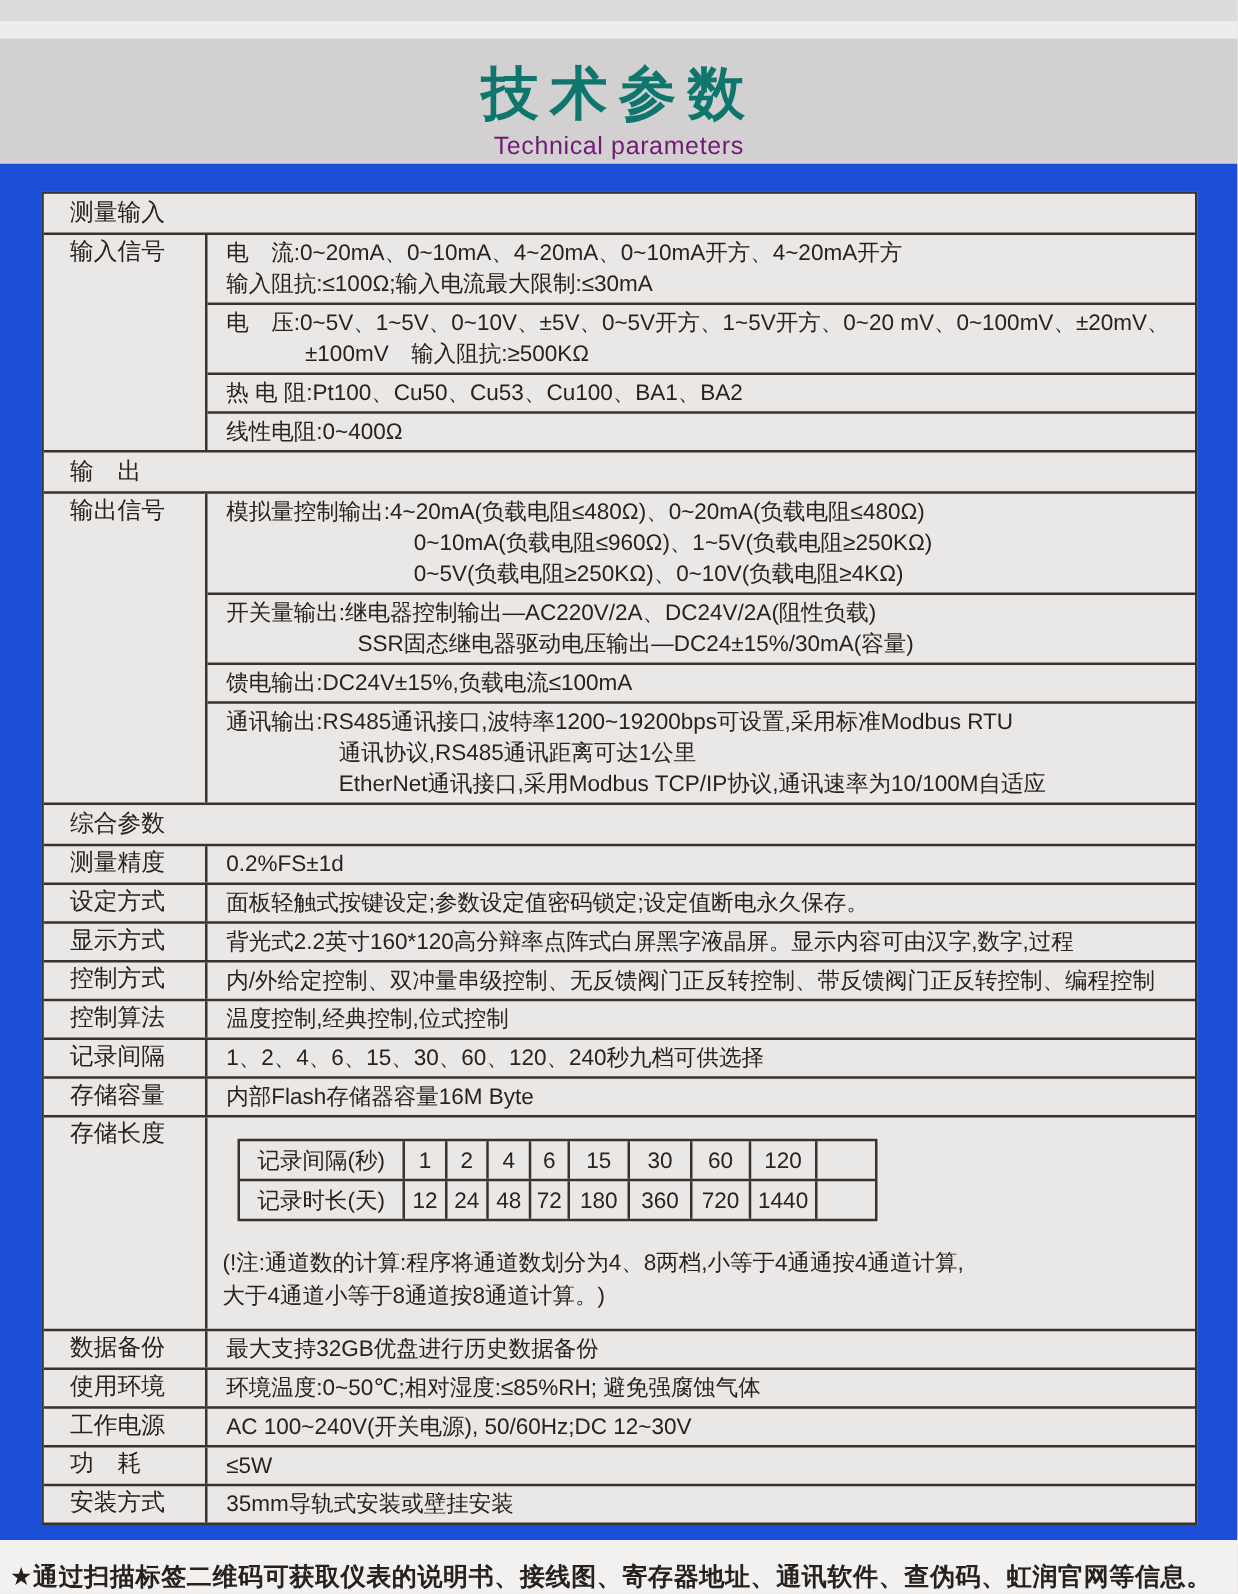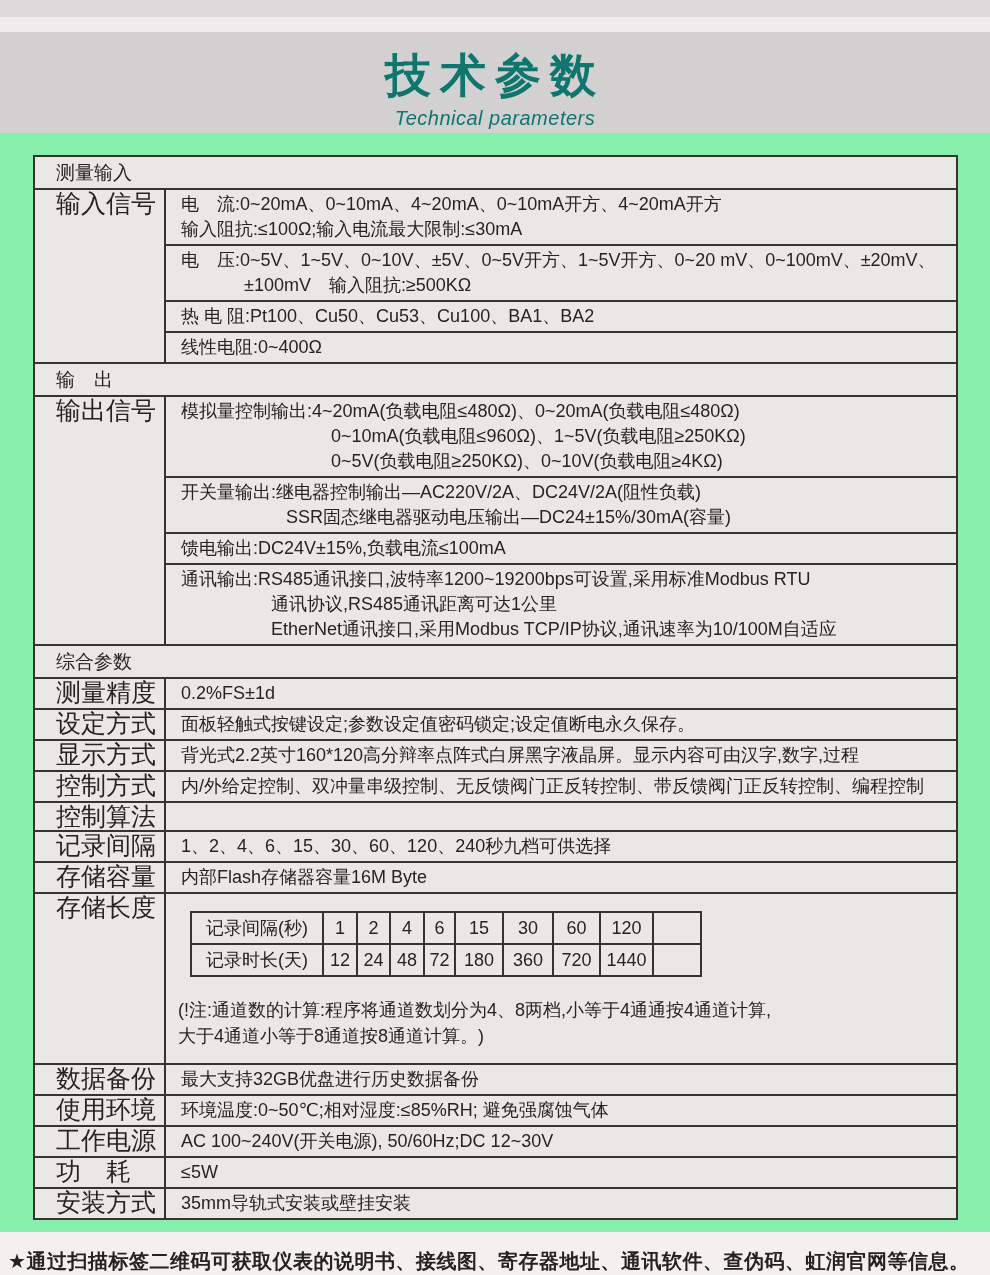--- a/index.html
+++ b/index.html
@@ -13,43 +13,43 @@
   }
   .strip1 { height: 19px; background: #dcdada; }
   .strip2 { height: 17px; background: #eeecec; }
   .title-band { height: 114px; background: #d2d0d0; text-align: center; }
   .page-title {
     margin: 0; padding-top: 13px;
     font-size: 46px; font-weight: bold; letter-spacing: 9px;
     color: #0f766e;
   }
   .page-subtitle {
-    margin: 0; font-size: 20px; color: #0f766e; letter-spacing: 0.5px; font-style: italic;
-  }
-  .content { background: #86efac; padding: 22px 32px 12px 33px; }
+    margin: 0; font-size: 20px; color: #701a75; letter-spacing: 0.5px;
+  }
+  .content { background: #1d4ed8; padding: 22px 32px 12px 33px; }
 
   .spec-table {
     width: 925px;
     border: 2px solid #3a322d;
     font-size: 18px; line-height: 25px;
     background: #eae8e7;
   }
   .t-row { display: flex; border-top: 2px solid #3a322d; }
   .t-row:first-child { border-top: none; }
   .section-row {
     border-top: 2px solid #3a322d;
     padding: 2px 0 2px 21px;
     font-size: 19px; line-height: 27px;
   }
   .section-row:first-child { border-top: none; }
   .label-cell {
     flex: 0 0 131px; width: 131px;
     border-right: 2px solid #3a322d;
     padding: 1px 4px 1px 21px;
-    font-size: 25px;
+    font-size: 19px;
     white-space: nowrap;
   }
   .content-cell { flex: 1; min-width: 0; }
   .sub-row { border-top: 2px solid #3a322d; padding: 2px 0 2px 15px; overflow: hidden; }
   .sub-row:first-child { border-top: none; }
   .line { white-space: nowrap; }
   .ind-volt   { padding-left: 63px; }
   .ind-analog { padding-left: 150px; }
   .ind-ssr    { padding-left: 105px; }
   .ind-comm   { padding-left: 90px; }
@@ -173,20 +173,23 @@
 
     <div class="t-row">
       <div class="label-cell">控制方式</div>
       <div class="content-cell simple-content">
         <div class="line">内/外给定控制、双冲量串级控制、无反馈阀门正反转控制、带反馈阀门正反转控制、编程控制</div>
       </div>
     </div>
 
     <div class="t-row">
       <div class="label-cell">控制算法</div>
+      <div class="content-cell simple-content">
+        <div class="line">温度控制,经典控制,位式控制</div>
+      </div>
     </div>
 
     <div class="t-row">
       <div class="label-cell">记录间隔</div>
       <div class="content-cell simple-content">
         <div class="line">1、2、4、6、15、30、60、120、240秒九档可供选择</div>
       </div>
     </div>
 
     <div class="t-row">

